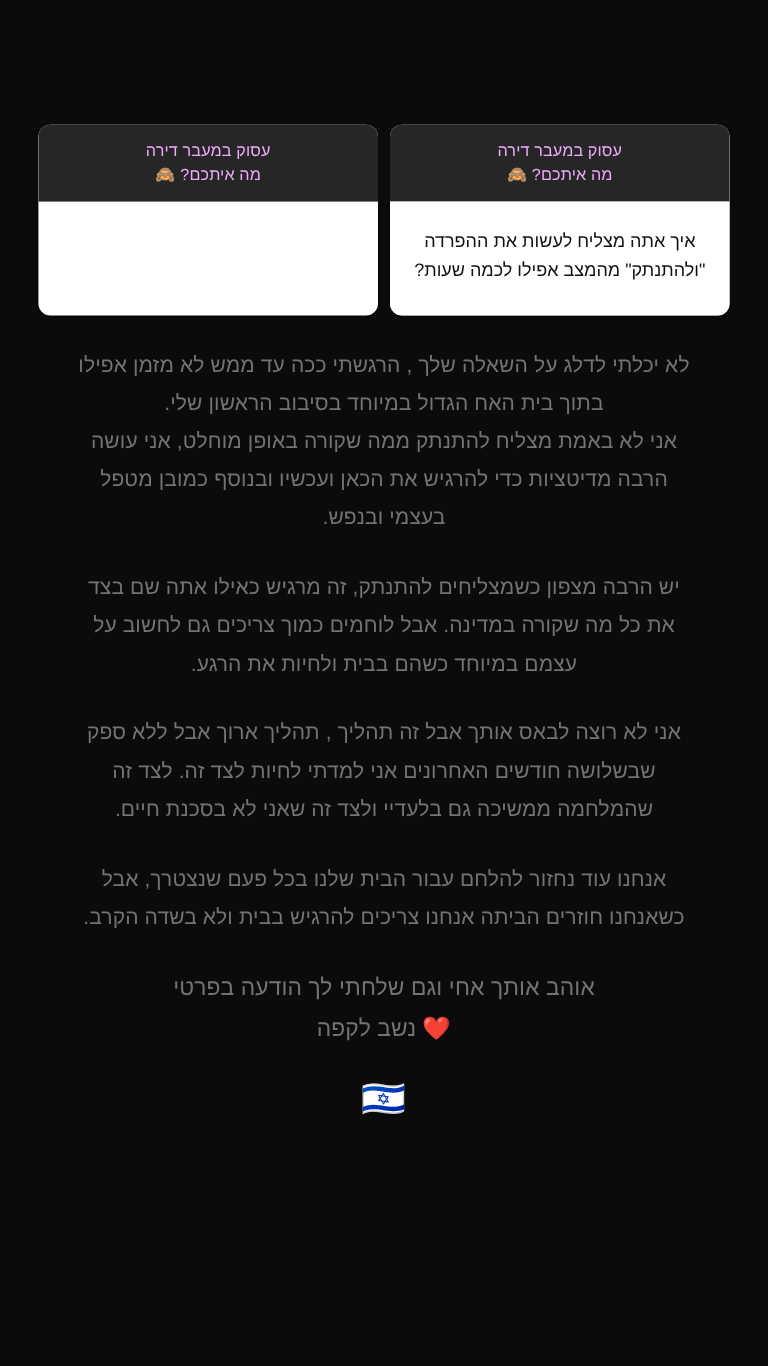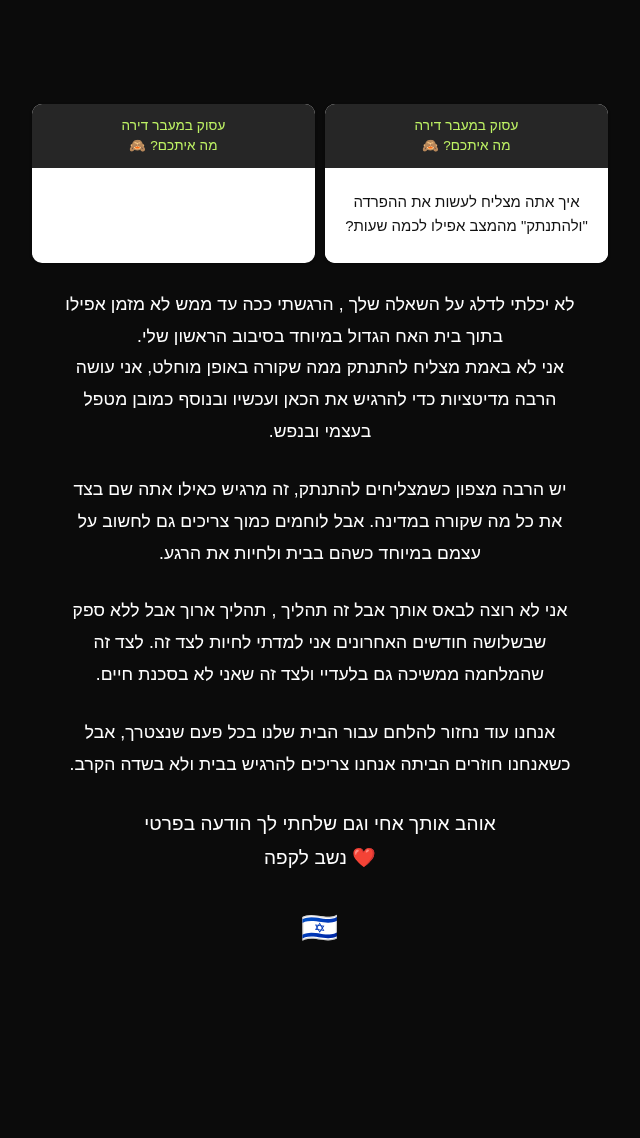--- a/index.html
+++ b/index.html
@@ -36,21 +36,21 @@
     width: 283px;
     border-radius: 10px;
     overflow: hidden;
     background: #ffffff;
     box-shadow: 0 1px 3px rgba(0,0,0,0.4);
     display: flex;
     flex-direction: column;
   }
   .qa-header {
     background: #262626;
-    color: #bef264;
+    color: #f0abfc;
     text-align: center;
     padding: 12px 10px 13px 10px;
     font-size: 13.5px;
     line-height: 1.45;
     letter-spacing: 0.1px;
   }
   .qa-header .line2 {
     display: block;
   }
   .qa-body {
@@ -68,29 +68,29 @@
   .qa-body span {
     display: block;
     width: 100%;
   }
   .answer {
     margin-top: 26px;
     width: 520px;
     text-align: center;
     font-size: 17.5px;
     line-height: 1.82;
-    color: #ffffff;
+    color: #737373;
     letter-spacing: 0.1px;
   }
   .para {
     margin: 0 0 26px 0;
     white-space: pre-line;
   }
   .para:last-child {
-    margin-bottom: 12px;
+    margin-bottom: 0;
   }
   .heart {
     font-size: 19px;
   }
   .flag {
     margin-top: 22px;
     font-size: 30px;
     text-align: center;
   }
 </style>

